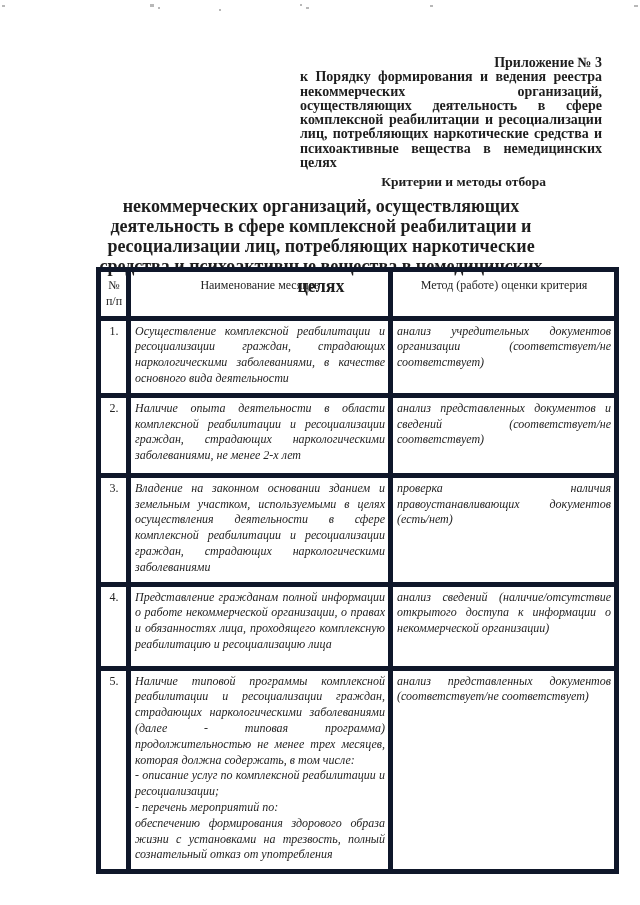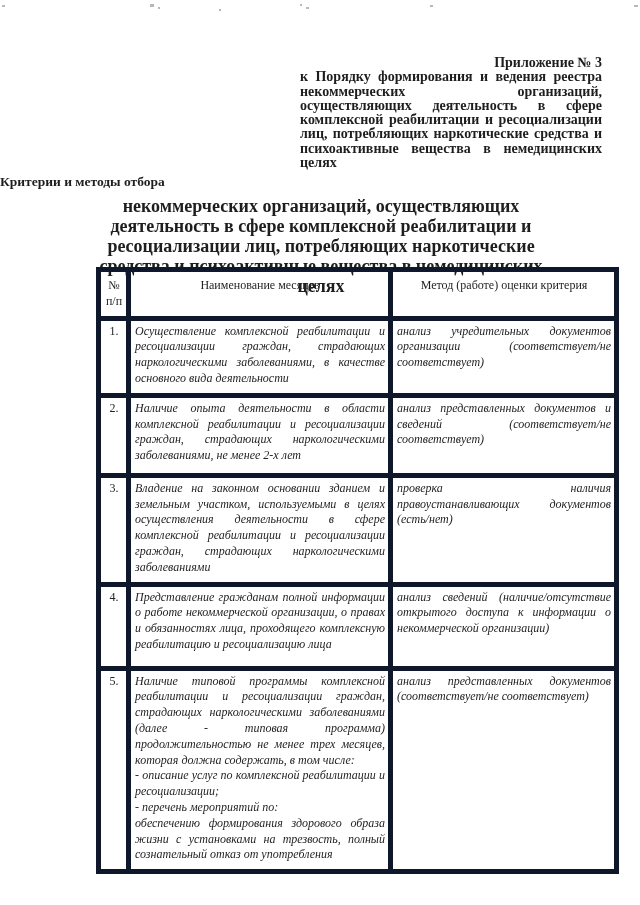--- a/index.html
+++ b/index.html
@@ -18,21 +18,21 @@
     position: absolute; top: 56px; left: 300px; width: 302px;
     font-weight: bold; font-size: 14px; line-height: 14.3px;
     color: #1e1e1e;
   }
   .appendix .line1 { text-align: right; }
   .appendix .body { text-align: justify; }
 
   
   .doc-title {
     position: absolute; top: 174px; left: 0; width: 546px;
-    text-align: left; font-weight: bold; font-size: 13.5px;
+    text-align: right; font-weight: bold; font-size: 13.5px;
     color: #1e1e1e;
   }
   .doc-subtitle {
     position: absolute; top: 196px; left: 90px; width: 462px;
     text-align: center; font-weight: bold; font-size: 18px;
     line-height: 20px; color: #1e1e1e;
   }
 
   
   table.criteria {

